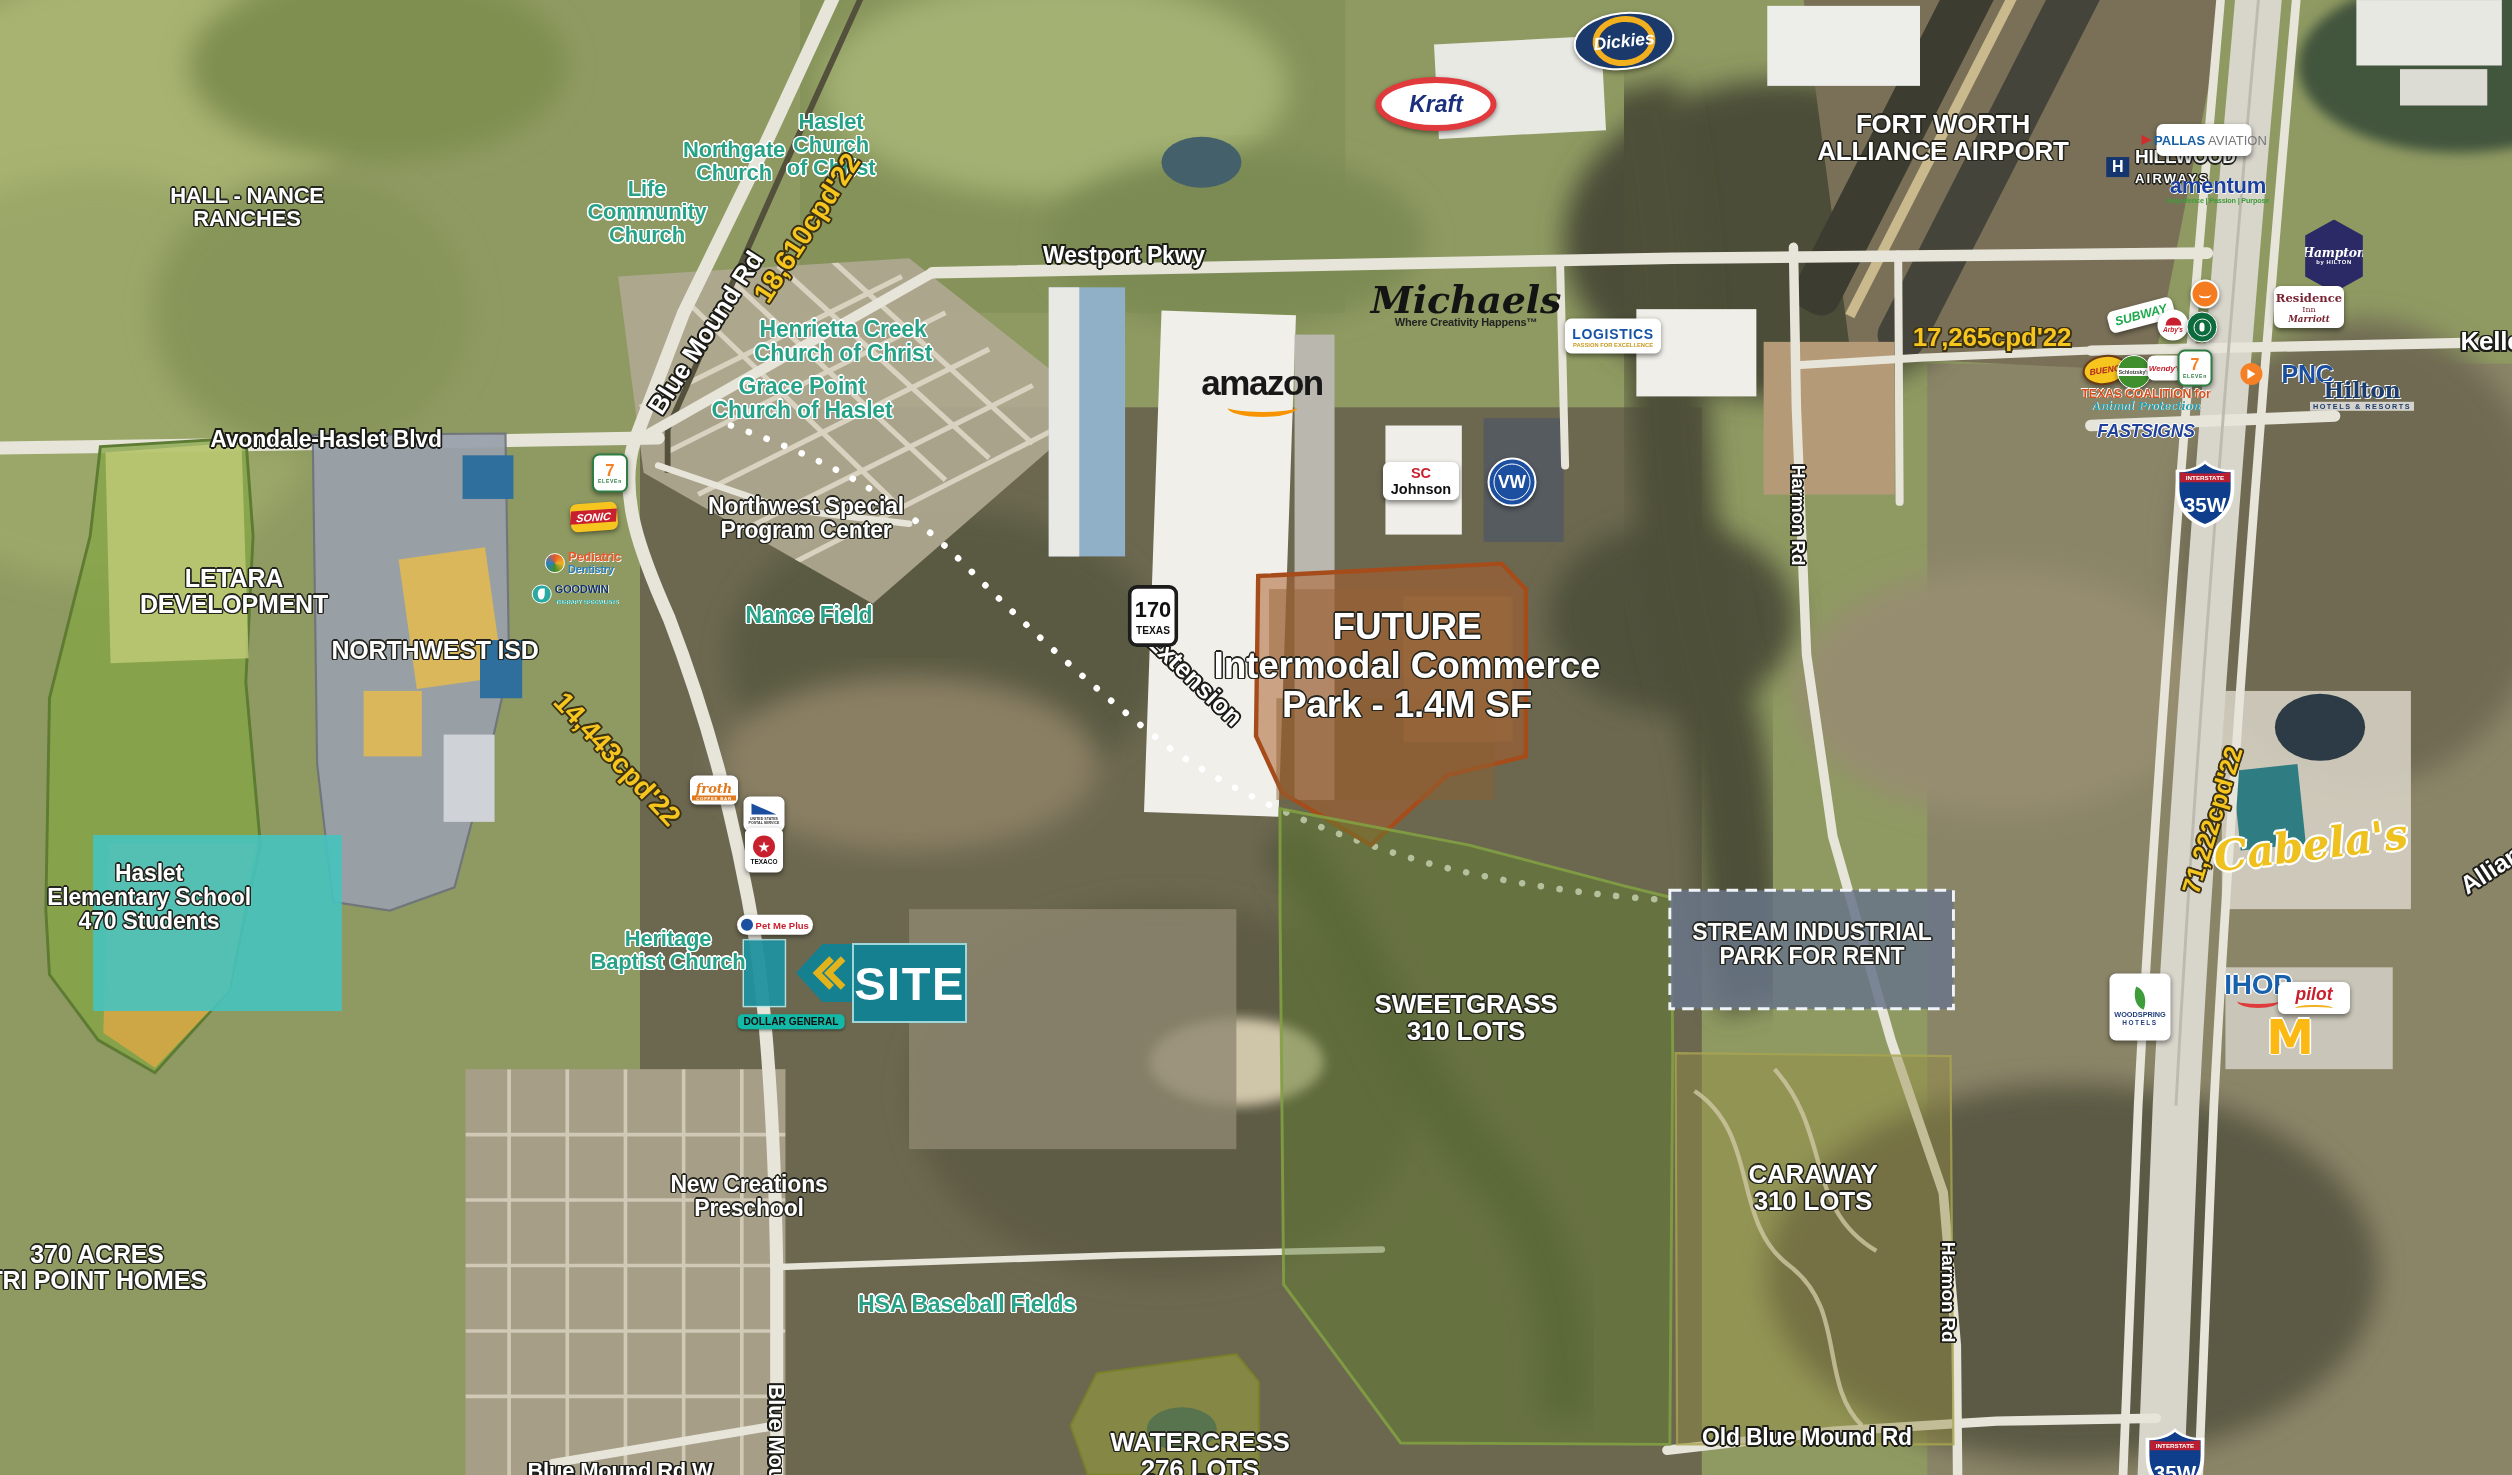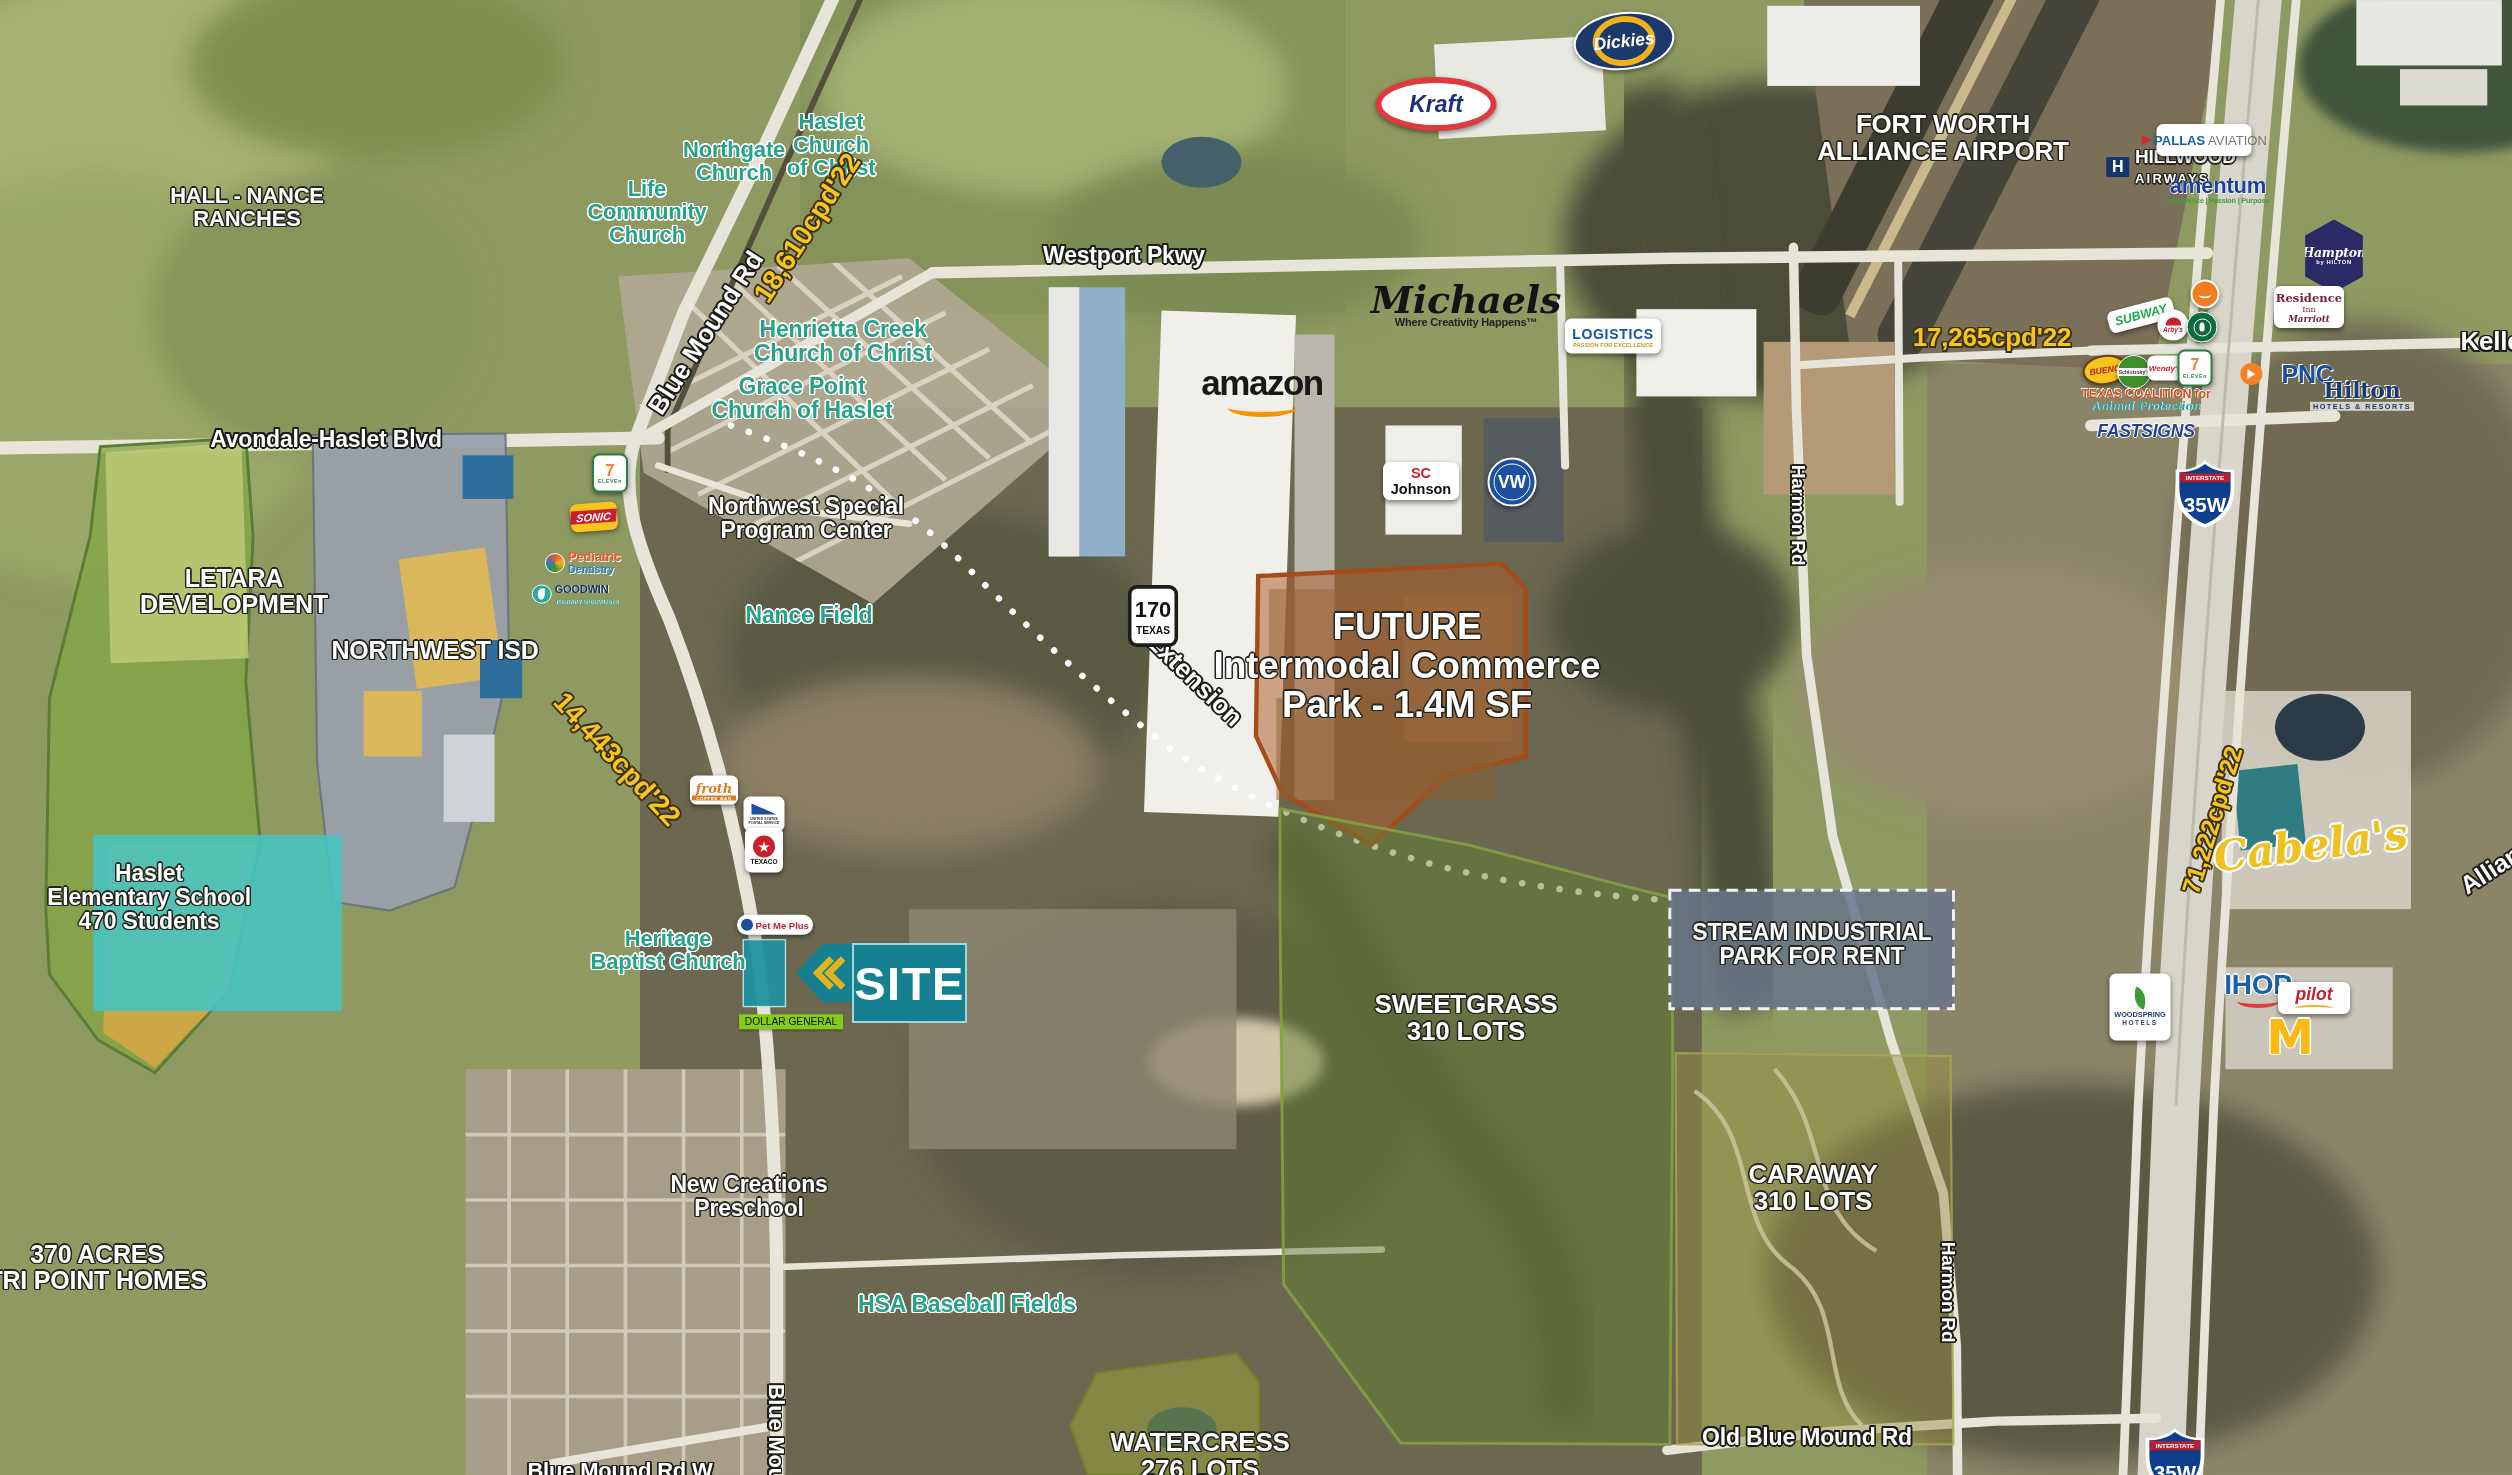--- a/index.html
+++ b/index.html
@@ -23,22 +23,22 @@
   .circ{border-radius:50%;}
   .shield{position:absolute;transform:translate(-50%,-50%);z-index:7;}
   .shield svg text{font-family:"Liberation Sans",sans-serif;}
   
   .site-box{position:absolute;z-index:8;background:#15808f;border:2.2px solid #9fd6da;
      display:flex;align-items:center;justify-content:center;}
   .site-box span{color:#fff;font-weight:bold;font-size:47px;letter-spacing:1.5px;}
   .site-arrow{position:absolute;z-index:8;background:#15808f;
      clip-path:polygon(0% 50%,42% 0%,100% 0%,100% 100%,42% 100%);
      display:flex;align-items:center;justify-content:center;}
-  .dg{position:absolute;transform:translate(-50%,-50%);background:#84cc16;color:#111;
-     font-weight:400;font-size:10.2px;padding:2.2px 5.8px;z-index:7;border-radius:0;
+  .dg{position:absolute;transform:translate(-50%,-50%);background:#14b8a6;color:#111;
+     font-weight:700;font-size:10.2px;padding:2.2px 5.8px;z-index:7;border-radius:5px;
      box-shadow:0 1.5px 2.9px rgba(0,0,0,.4);white-space:nowrap;}
   .smile{border-bottom:5.1px solid #f79400;border-radius:50%;}
 </style>
 </head>
 <body>
 
 <div class="map">
 
 <svg class="terrain" width="2512" height="1475" viewBox="0 0 3454 2028">
   <defs>

